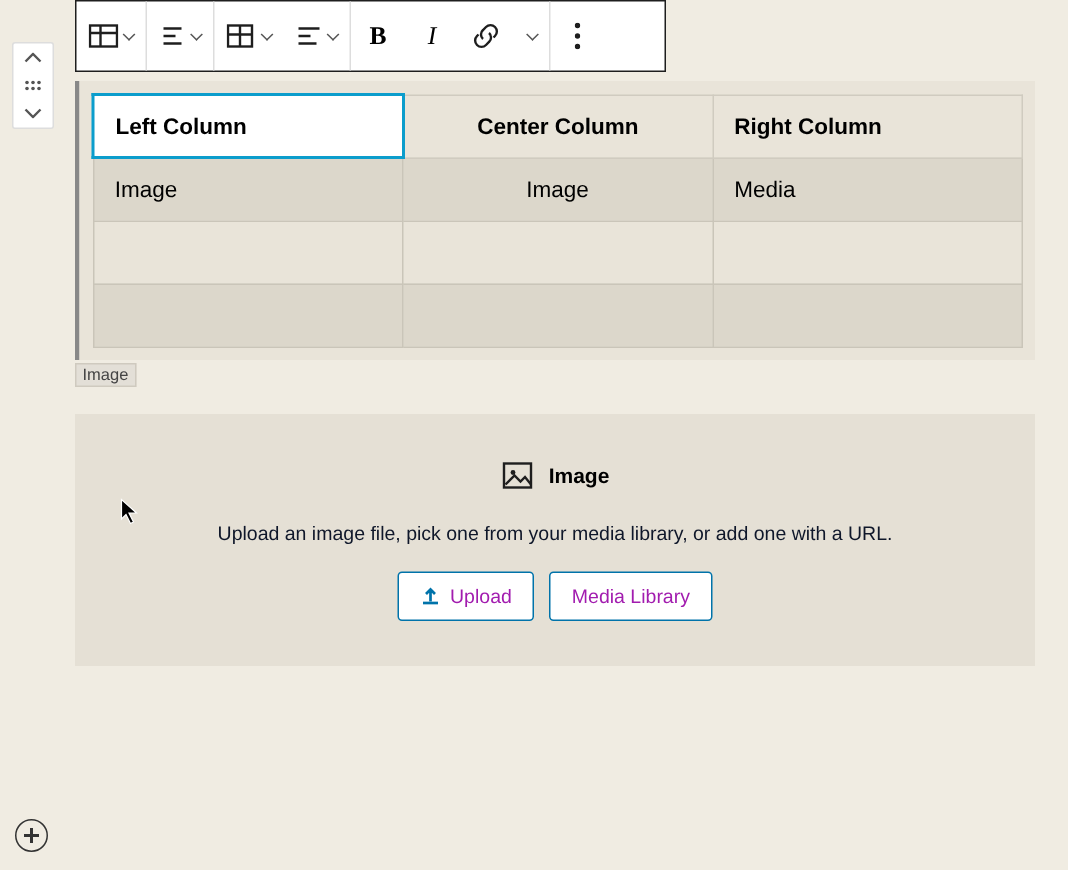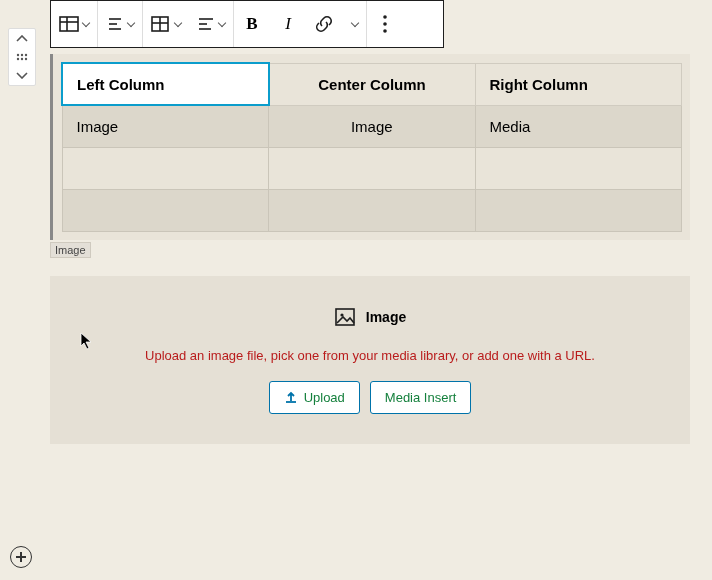--- a/index.html
+++ b/index.html
@@ -102,32 +102,32 @@
     display: flex;
     align-items: center;
     justify-content: center;
     gap: 10px;
     font-weight: 600;
     font-size: 14px;
   }
   .image-desc {
     font-size: 13px;
     margin-top: 20px;
-    color: #b91c1c;
+    color: #0f172a;
   }
   .btnrow {
     display: flex;
     justify-content: center;
     gap: 10px;
     margin-top: 18px;
     flex-wrap: wrap;
   }
   .btn {
     border: 1px solid #0073aa;
-    color: #15803d;
+    color: #a21caf;
     background: #fff;
     border-radius: 3px;
     padding: 8px 14px;
     font-size: 13px;
     display: flex;
     align-items: center;
     gap: 6px;
   }
   .cursor {
     position: absolute;
@@ -287,21 +287,21 @@
     <div class="image-desc">Upload an image file, pick one from your media library, or add one with a URL.</div>
     <div class="btnrow">
       <div class="btn">
         <svg width="14" height="14">
           <path d="M7 11 V3 M4 6 L7 3 L10 6" fill="none" stroke="#0073aa" stroke-width="1.8"></path>
           <line x1="2" y1="12" x2="12" y2="12" stroke="#0073aa" stroke-width="1.8"></line>
         </svg>
         <span>Upload</span>
       </div>
       <div class="btn">
-        <span>Media Insert</span>
+        <span>Media Library</span>
       </div>
     </div>
 
     <svg class="cursor" width="14" height="18">
       <path d="M1 1 L1 14 L4 11 L7 17 L9 16 L6 10 L11 10 Z" fill="#000" stroke="#fff" stroke-width="0.8"></path>
     </svg>
   </div>
 
 </div>
 

